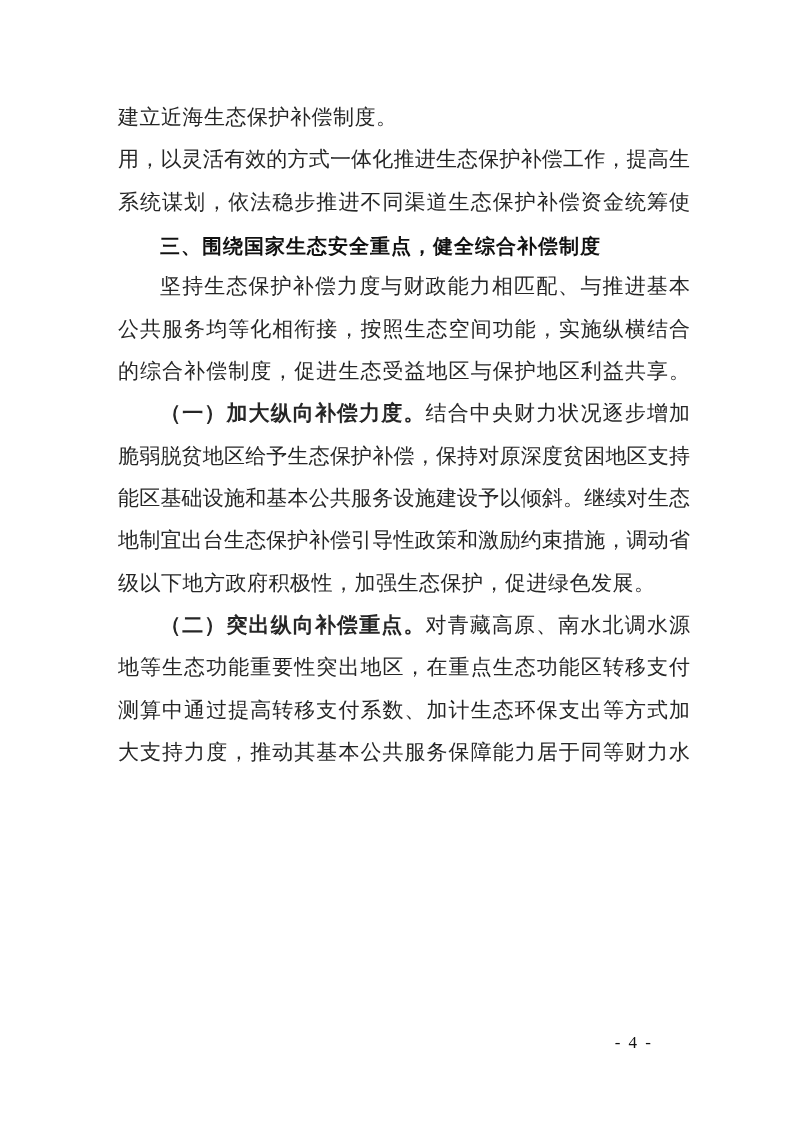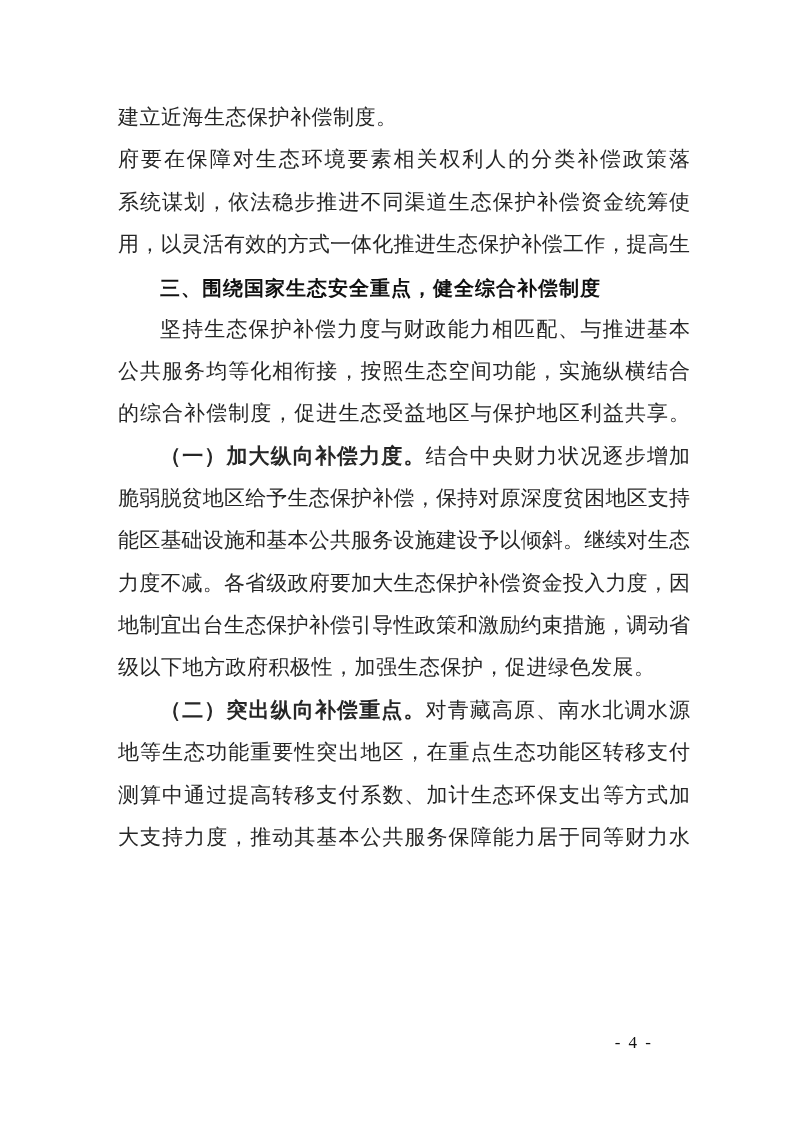--- a/index.html
+++ b/index.html
@@ -60,31 +60,29 @@
     color: #111111;
     letter-spacing: 2px;
   }
 </style>
 </head>
 <body>
 
 <div class="page">
   <div class="content">
       <div class="line"><span>建立近海生态保护补偿制度。</span></div>
-      <div class="line justify"><span>府要在保障对生态环境要素相关权利人的分类补偿政策落</span></div>
+      <div class="line justify"><span>用，以灵活有效的方式一体化推进生态保护补偿工作，提高生</span></div>
       <div class="line justify"><span>系统谋划，依法稳步推进不同渠道生态保护补偿资金统筹使</span></div>
-      <div class="line justify"><span>用，以灵活有效的方式一体化推进生态保护补偿工作，提高生</span></div>
       <div class="line indent heading"><span>三、围绕国家生态安全重点，健全综合补偿制度</span></div>
       <div class="line indent justify"><span>坚持生态保护补偿力度与财政能力相匹配、与推进基本</span></div>
       <div class="line justify"><span>公共服务均等化相衔接，按照生态空间功能，实施纵横结合</span></div>
       <div class="line justify"><span>的综合补偿制度，促进生态受益地区与保护地区利益共享。</span></div>
       <div class="line indent justify"><span class="lead">（一）加大纵向补偿力度。</span><span>结合中央财力状况逐步增加</span></div>
       <div class="line justify"><span>脆弱脱贫地区给予生态保护补偿，保持对原深度贫困地区支持</span></div>
       <div class="line justify"><span>能区基础设施和基本公共服务设施建设予以倾斜。继续对生态</span></div>
-      <div class="line justify"><span>力度不减。各省级政府要加大生态保护补偿资金投入力度，因</span></div>
       <div class="line justify"><span>地制宜出台生态保护补偿引导性政策和激励约束措施，调动省</span></div>
       <div class="line"><span>级以下地方政府积极性，加强生态保护，促进绿色发展。</span></div>
       <div class="line indent justify"><span class="lead">（二）突出纵向补偿重点。</span><span>对青藏高原、南水北调水源</span></div>
       <div class="line justify"><span>地等生态功能重要性突出地区，在重点生态功能区转移支付</span></div>
       <div class="line justify"><span>测算中通过提高转移支付系数、加计生态环保支出等方式加</span></div>
       <div class="line justify"><span>大支持力度，推动其基本公共服务保障能力居于同等财力水</span></div>
     </div>
   <div class="page-number">- 4 -</div>
 </div>
 

